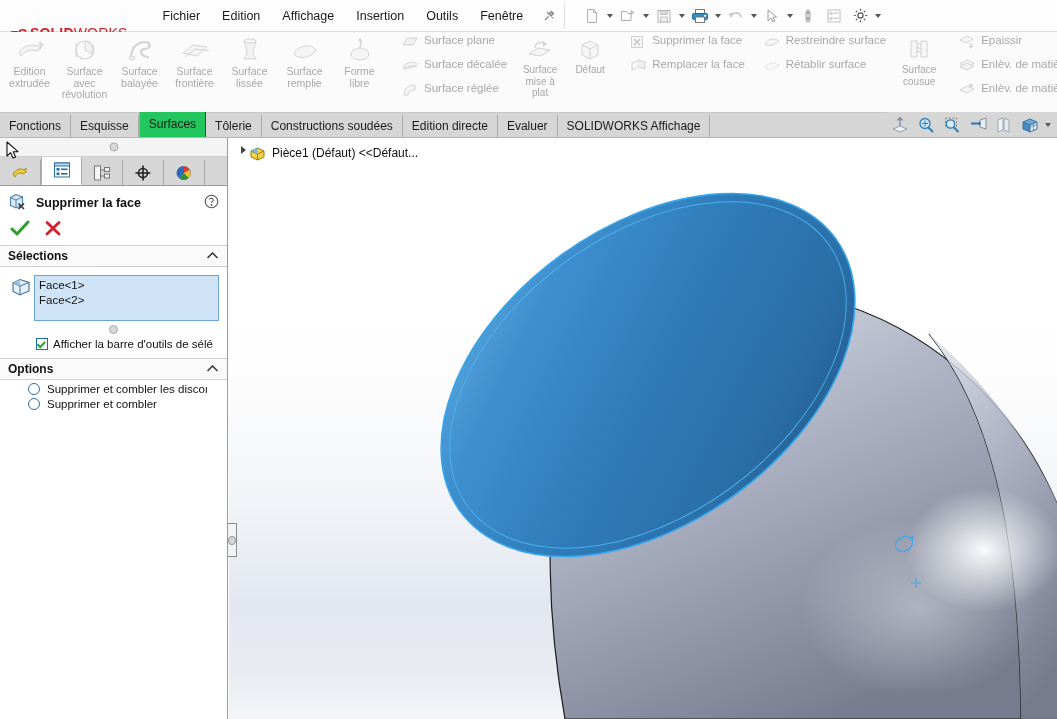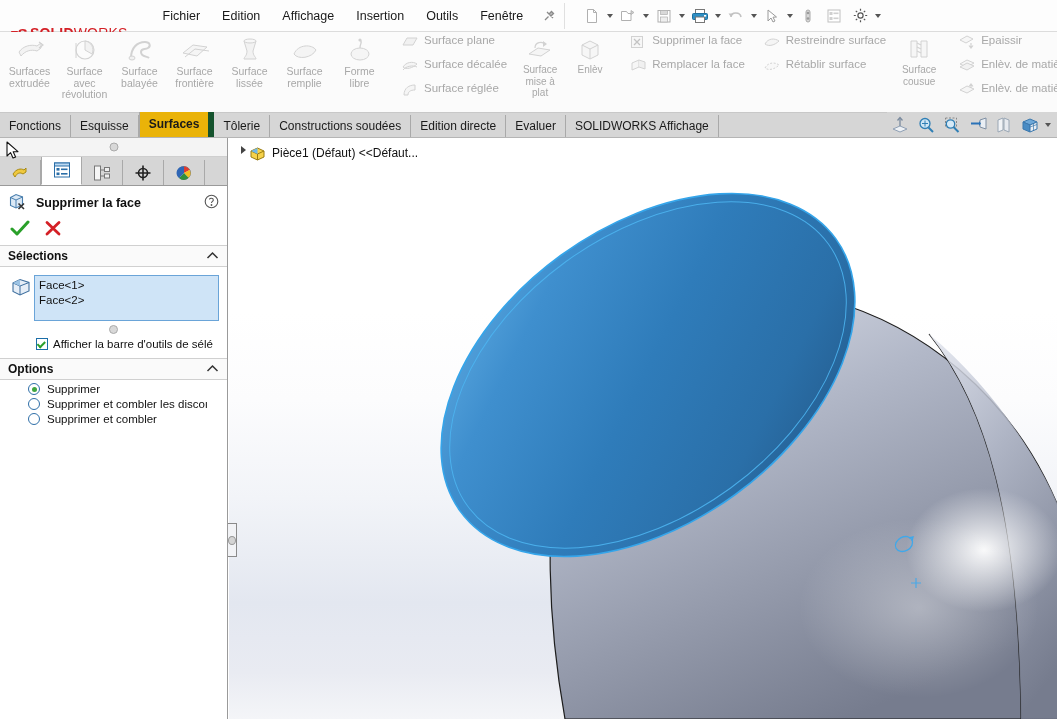--- a/index.html
+++ b/index.html
@@ -78,22 +78,22 @@
     position:absolute;left:0;top:113px;width:1057px;height:25px;
     background:#d6d6d6;display:flex;align-items:flex-end;
     border-bottom:1px solid #b5b5b5;box-sizing:border-box;
   }
   .tab{
     height:22px;line-height:22px;padding:0 9px;font-size:12px;color:#1a1a1a;
     background:#d6d6d6;border-right:1px solid #a9a9a9;cursor:default;
     white-space:nowrap;box-sizing:border-box;
   }
   .tab.active{
-    background:#eab308;font-weight:bold;height:25px;line-height:25px;
-    border-left:1px solid #a9a9a9;border-right:6px solid #14532d;
+    background:#22c55e;font-weight:normal;height:25px;line-height:25px;
+    border-left:1px solid #a9a9a9;border-right:1px solid #14532d;
   }
   .tab-right{
     margin-left:auto;display:flex;align-items:center;height:25px;
     padding-right:4px;background:#d6d6d6;
   }
   .vbtn{
     width:26px;height:23px;display:flex;align-items:center;justify-content:center;
     cursor:default;
   }
 
@@ -302,21 +302,21 @@
   </div>
 
   <div class="ribbon">
 
     <div class="rgroup">
       <div class="big-btn">
         <svg class="icon-gray" width="30" height="26" viewBox="0 0 30 26">
             <path d="M4 14 C8 8 16 6 22 8 L26 5 L26 10 L22 13 C16 11 10 13 6 18 Z" fill="#eaeaea" stroke="#9a9a9a" stroke-width="1"></path>
             <path d="M24 4 L28 7 L24 10" fill="none" stroke="#9a9a9a" stroke-width="1.2"></path>
           </svg>
-        <span class="lbl">Surfaces extrudée</span>
+        <span class="lbl">Edition extrudée</span>
       </div>
       <div class="big-btn">
         <svg class="icon-gray" width="30" height="26" viewBox="0 0 30 26">
             <ellipse cx="15" cy="12" rx="9" ry="9" fill="none" stroke="#9a9a9a" stroke-width="1.1"></ellipse>
             <path d="M15 3 A9 9 0 0 1 22 16 L15 12 Z" fill="#e8e8e8" stroke="#9a9a9a" stroke-width="1"></path>
             <path d="M6 5 L6 20" stroke="#9a9a9a" stroke-width="1"></path>
           </svg>
         <span class="lbl">Surface avec révolution</span>
       </div>
       <div class="big-btn">
@@ -387,21 +387,21 @@
             <path d="M9 10 C9 4 16 3 19 6" fill="none" stroke="#9a9a9a" stroke-width="1.2"></path>
             <path d="M17 3 L21 6 L17 9" fill="#9a9a9a"></path>
           </svg>
         <span class="lbl">Surface mise à plat</span>
       </div>
       <div class="tall-btn">
         <svg class="icon-gray" width="28" height="24" viewBox="0 0 28 24">
             <path d="M6 17 L6 7 L14 3 L22 7 L22 17 L14 21 Z" fill="#f0f0f0" stroke="#9a9a9a"></path>
             <path d="M6 7 L14 11 L22 7 M14 11 L14 21" fill="none" stroke="#9a9a9a"></path>
           </svg>
-        <span class="lbl">Enlèv</span>
+        <span class="lbl">Défaut</span>
       </div>
     </div>
 
     <div class="rsep"></div>
 
     <div class="rgroup sm-col">
       <div class="sm-btn">
         <svg class="icon-gray" width="18" height="16" viewBox="0 0 18 16">
             <rect x="2.5" y="2.5" width="11" height="11" fill="#f3f3f3" stroke="#9a9a9a"></rect>
             <path d="M5 5 L11 11 M11 5 L5 11" stroke="#777" stroke-width="1.3"></path>
@@ -640,24 +640,20 @@
 
     <div class="sec-head">
       <span class="sec-title">Options</span>
       <span class="chev">
         <svg width="13" height="9" viewBox="0 0 13 9">
             <path d="M1.5 7 L6.5 2 L11.5 7" fill="none" stroke="#333" stroke-width="1.5"></path>
           </svg>
       </span>
     </div>
     <div class="opts-body">
-      <div class="opt-row">
-        <span class="radio on"></span>
-        <span class="opt-lbl">Supprimer</span>
-      </div>
       <div class="opt-row">
         <span class="radio"></span>
         <span class="opt-lbl">Supprimer et combler les discoı</span>
       </div>
       <div class="opt-row">
         <span class="radio"></span>
         <span class="opt-lbl">Supprimer et combler</span>
       </div>
     </div>
   </div>

